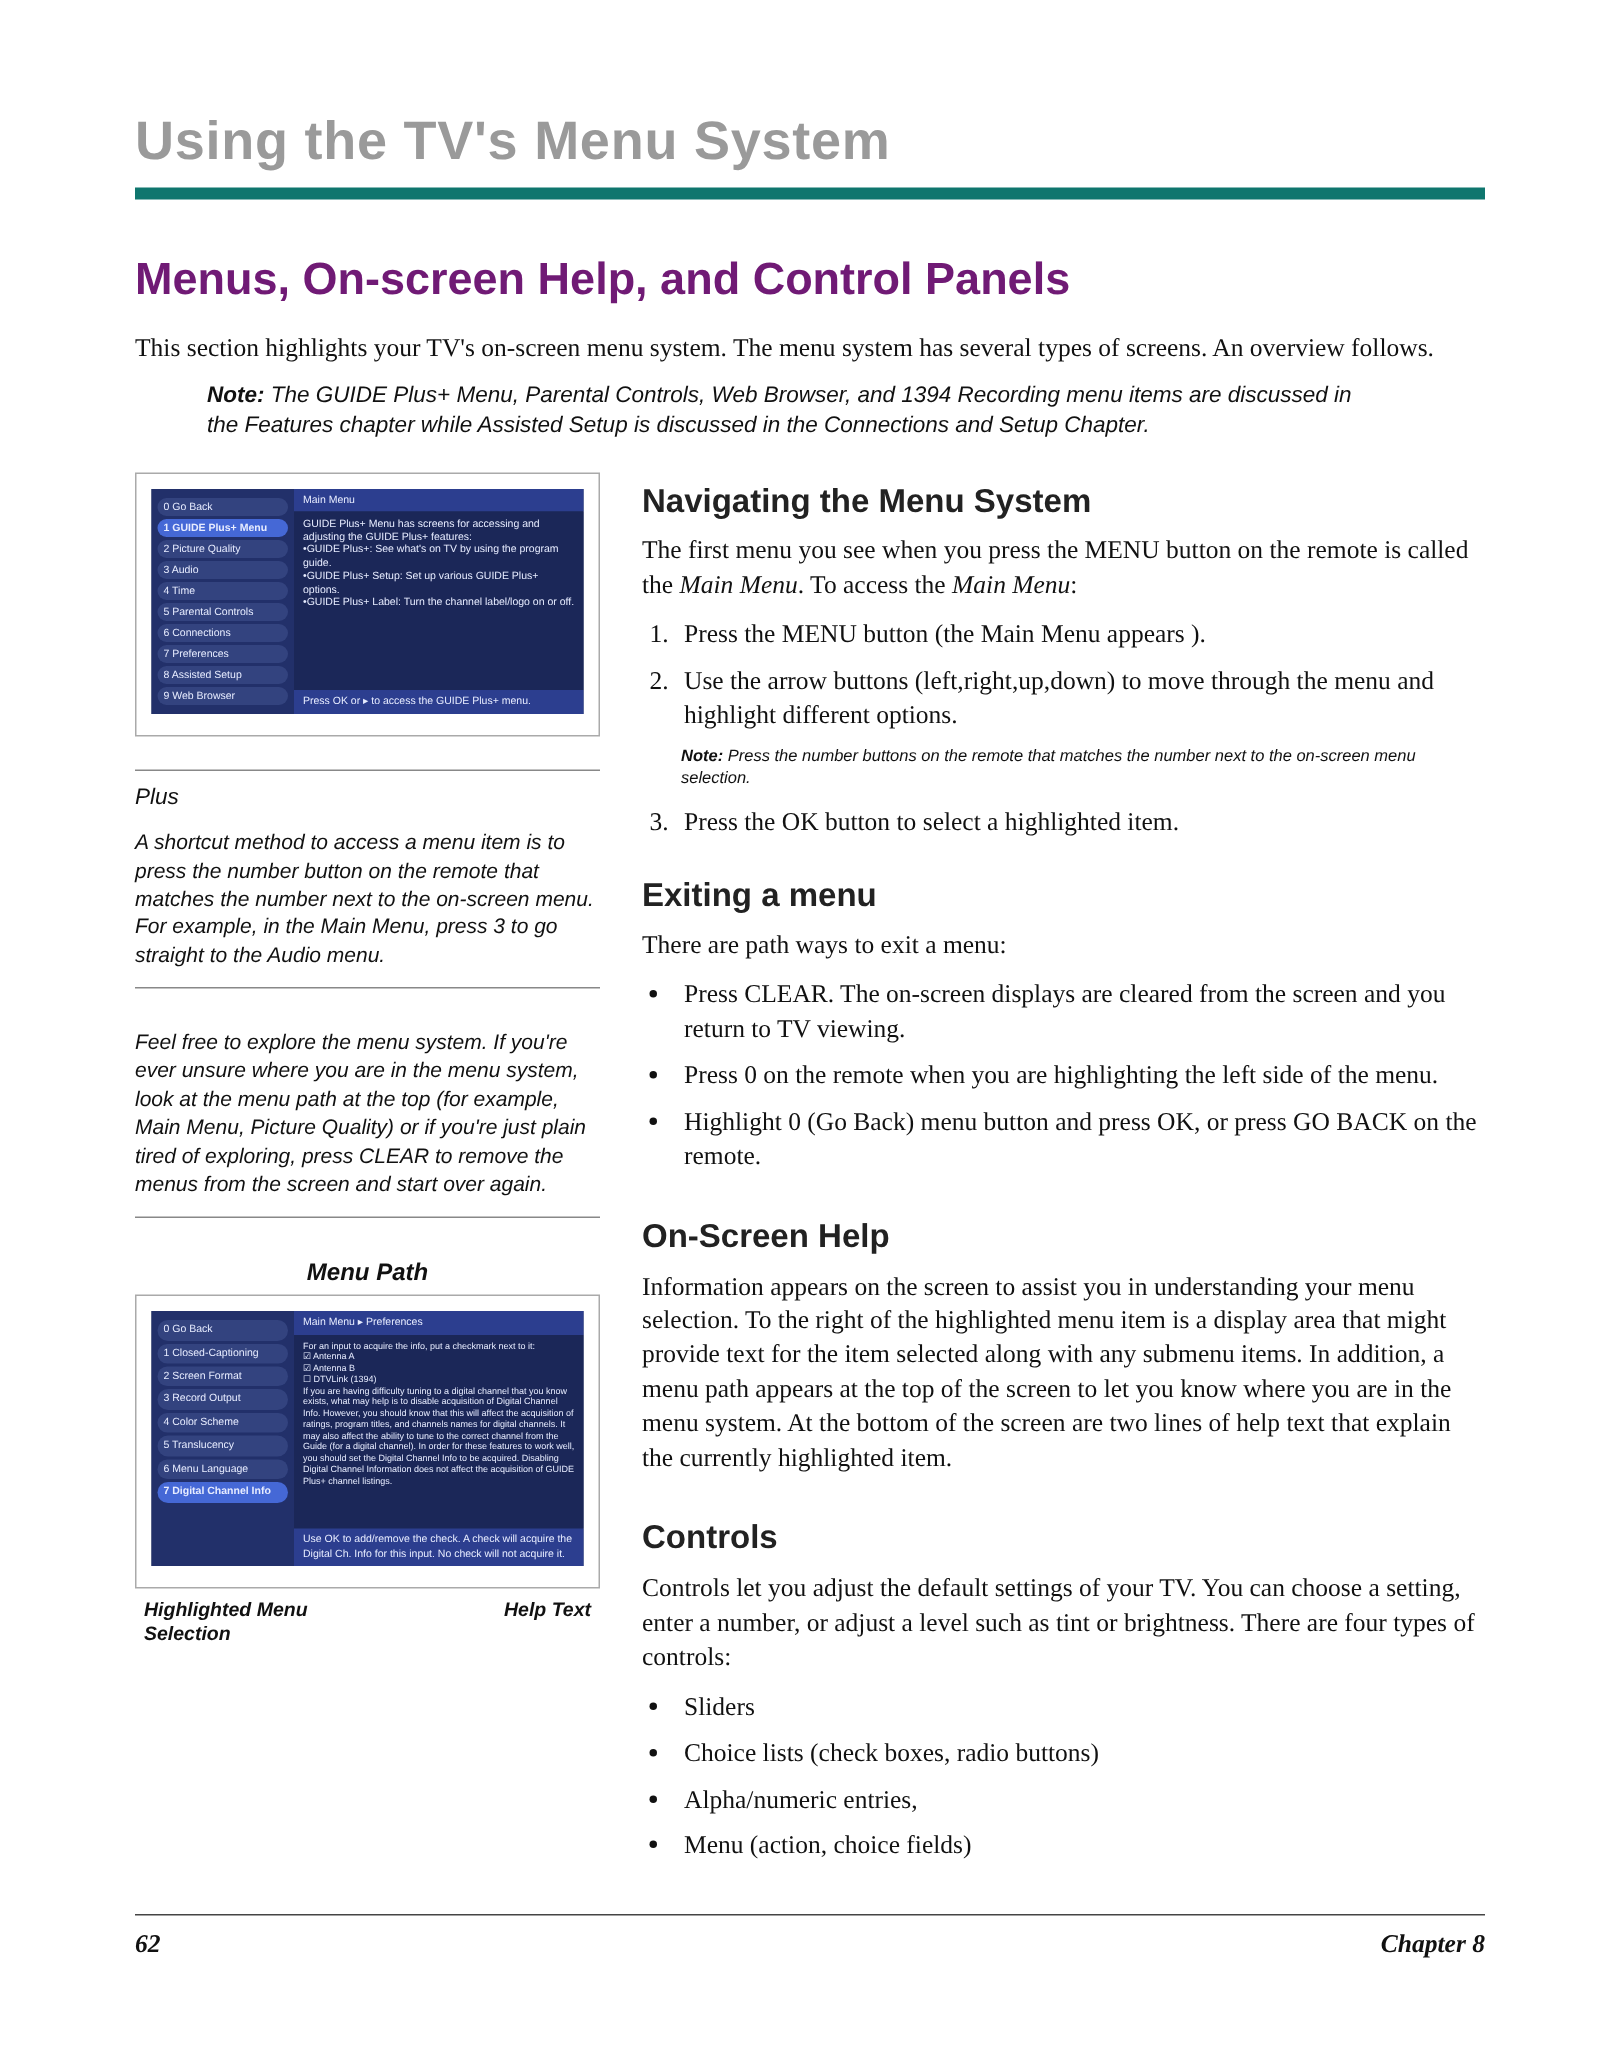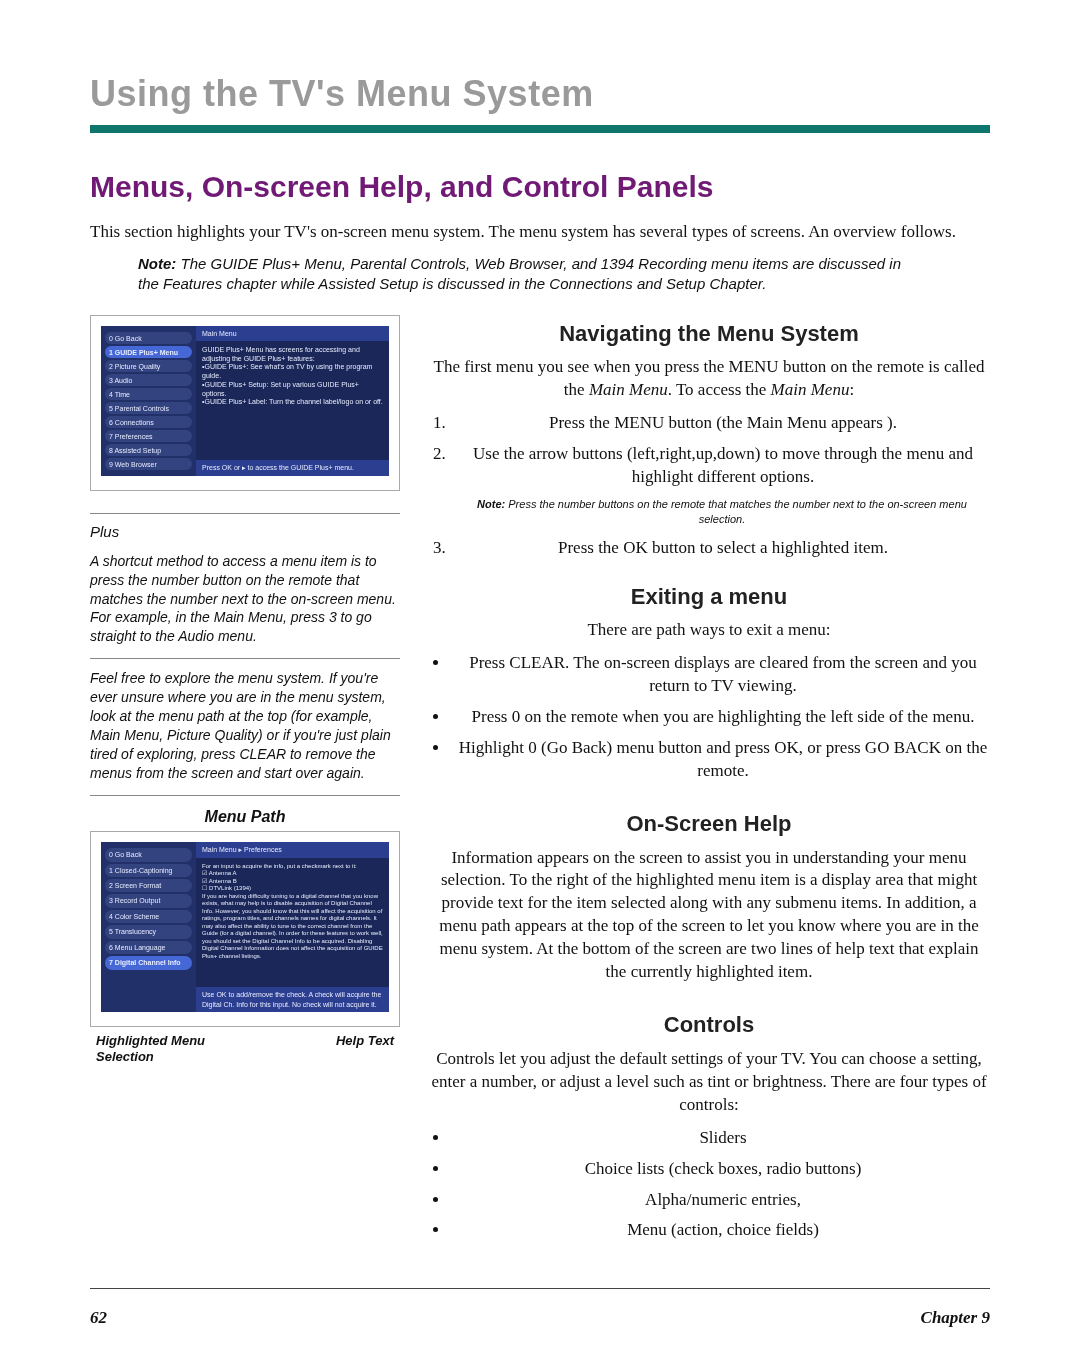--- a/index.html
+++ b/index.html
@@ -41,21 +41,21 @@
     line-height: 1.35;
     max-width: 780px;
   }
   .note-block .note-label { font-weight: 700; font-style: italic; }
   .two-col {
     display: flex;
     gap: 28px;
     margin-top: 8px;
   }
   .left-col { width: 310px; flex: 0 0 310px; }
-  .right-col { flex: 1; text-align: center; }
+  .right-col { flex: 1; }
   .screenshot-box {
     border: 1px solid #aaa;
     background: #fff;
     padding: 10px 10px 14px 10px;
     margin-bottom: 22px;
   }
   .tv-ui {
     display: flex;
     background: #1d2a55;
     height: 150px;
@@ -94,21 +94,21 @@
     border-top: 1px solid #888;
     padding-top: 8px;
     margin-top: 14px;
     margin-bottom: 10px;
   }
   .tip-para {
     font-family: "Segoe UI", Arial, sans-serif;
     font-style: italic;
     font-size: 14px;
     line-height: 1.35;
-    margin-bottom: 10px;
+    margin-bottom: 26px;
     padding-bottom: 12px;
     border-bottom: 1px solid #888;
   }
   .menu-path-label {
     font-family: "Segoe UI", Arial, sans-serif;
     font-weight: 700;
     font-style: italic;
     font-size: 16px;
     text-align: center;
     margin-bottom: 4px;
@@ -136,21 +136,21 @@
   }
   .num-list li, .bul-list li { margin-bottom: 8px; padding-left:6px; }
   .inline-note {
     margin: 4px 0 10px 26px;
     font-family: "Segoe UI", Arial, sans-serif;
     font-style: italic;
     font-size: 11px;
     line-height: 1.35;
   }
   .inline-note .note-label { font-weight:700; font-style: italic; }
-  .footer-rule { border-top: 1px solid #444; margin-top: 38px; padding-top: 18px; display:flex; justify-content:space-between; font-family: Georgia, serif; }
+  .footer-rule { border-top: 1px solid #444; margin-top: 26px; padding-top: 8px; display:flex; justify-content:space-between; font-family: Georgia, serif; }
   .footer-rule .pn { font-weight:700; font-style: italic; font-size: 17px; }
   .footer-rule .ch { font-style: italic; font-weight:700; font-size: 17px; }
 </style>
 </head>
 <body>
 
 <div class="chapter-title">Using the TV's Menu System</div>
 
 <div class="page-title">Menus, On-screen Help, and Control Panels</div>
 
@@ -262,14 +262,14 @@
       <li>Sliders</li>
       <li>Choice lists (check boxes, radio buttons)</li>
       <li>Alpha/numeric entries,</li>
       <li>Menu (action, choice fields)</li>
     </ul>
   </div>
 </div>
 
 <div class="footer-rule">
   <div class="pn">62</div>
-  <div class="ch">Chapter 9</div>
+  <div class="ch">Chapter 8</div>
 </div>
 
 </body></html>

